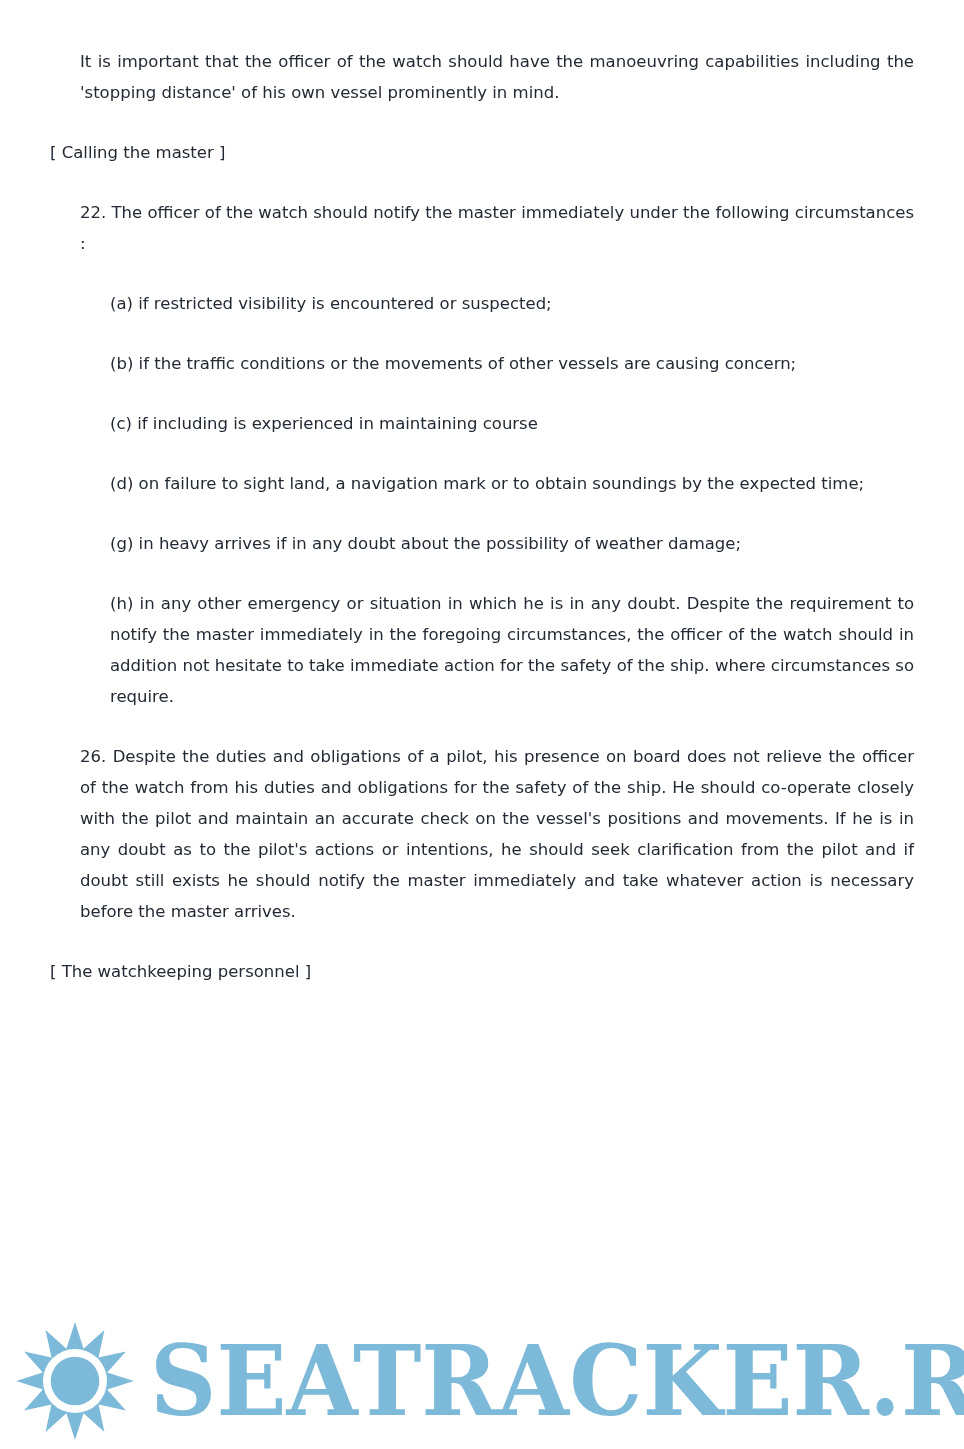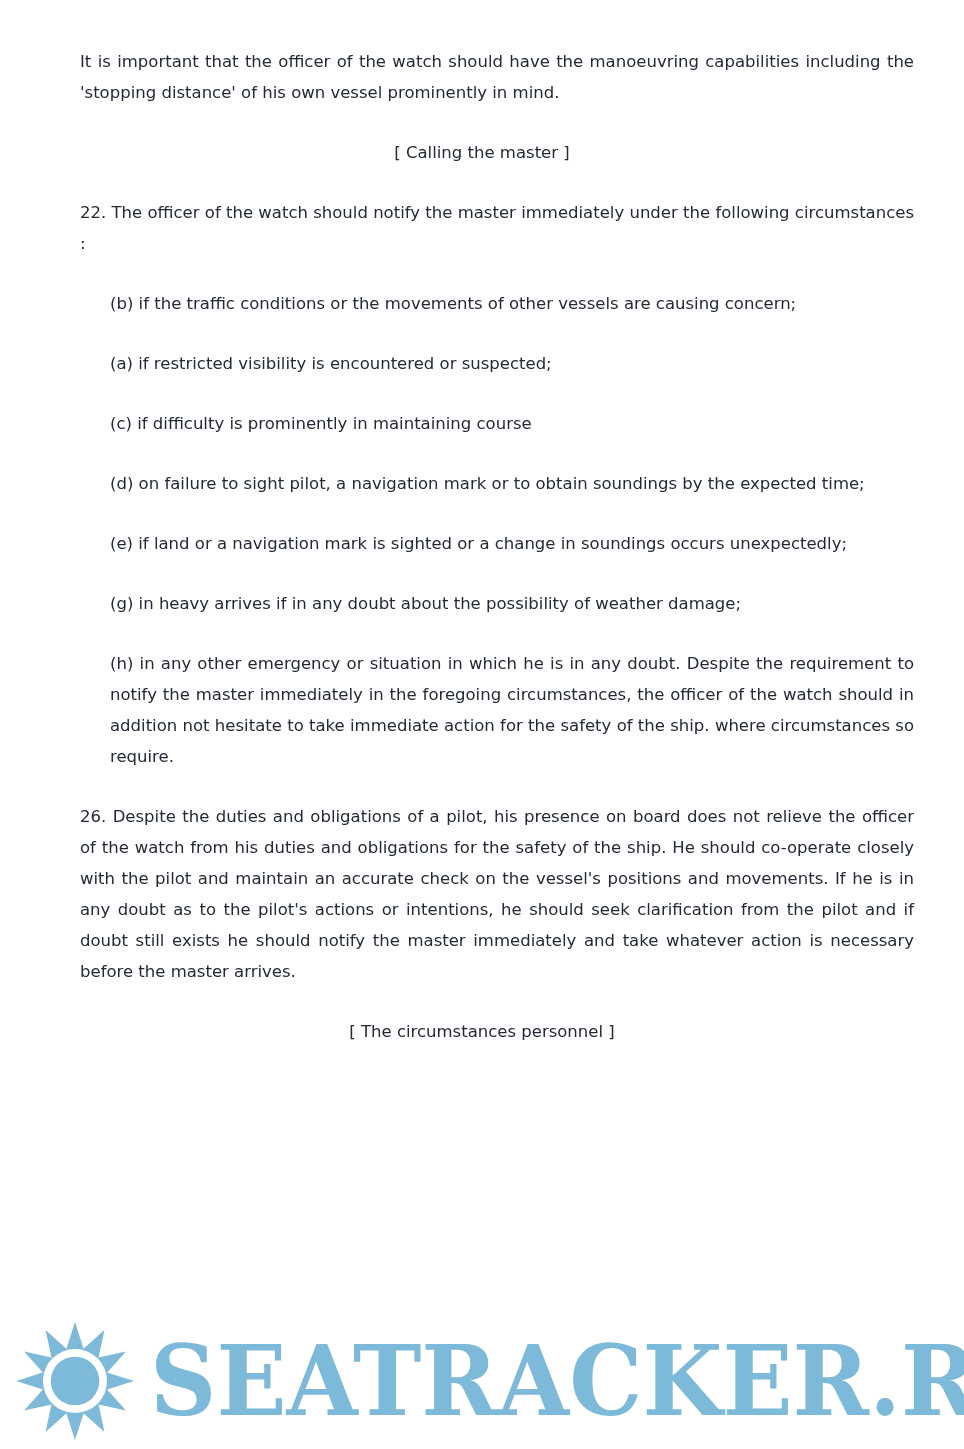--- a/index.html
+++ b/index.html
@@ -23,21 +23,21 @@
   }
   .content p {
     margin: 0 0 29px 0;
   }
   .para {
     margin-left: 30px !important;
     text-align: justify;
   }
   .section {
     margin-left: 0 !important;
-    text-align: center;
+    text-align: left;
   }
   .item {
     margin-left: 60px !important;
     text-align: justify;
   }
   .watermark {
     position: absolute;
     left: 6px;
     bottom: 4px;
     display: flex;
@@ -60,29 +60,28 @@
   }
 </style>
 </head>
 <body>
 
 <div class="page">
   <div class="content">
     <p class="para">It is important that the officer of the watch should have the manoeuvring capabilities including the 'stopping distance' of his own vessel prominently in mind.</p>
     <p class="section">[ Calling the master ]</p>
     <p class="para">22. The officer of the watch should notify the master immediately under the following circumstances :</p>
+    <p class="item">(a) if restricted visibility is encountered or suspected;</p>
     <p class="item">(b) if the traffic conditions or the movements of other vessels are causing concern;</p>
-    <p class="item">(a) if restricted visibility is encountered or suspected;</p>
-    <p class="item">(c) if difficulty is prominently in maintaining course</p>
-    <p class="item">(d) on failure to sight pilot, a navigation mark or to obtain soundings by the expected time;</p>
-    <p class="item">(e) if land or a navigation mark is sighted or a change in soundings occurs unexpectedly;</p>
+    <p class="item">(c) if including is experienced in maintaining course</p>
+    <p class="item">(d) on failure to sight land, a navigation mark or to obtain soundings by the expected time;</p>
     <p class="item">(g) in heavy arrives if in any doubt about the possibility of weather damage;</p>
     <p class="item">(h) in any other emergency or situation in which he is in any doubt. Despite the requirement to notify the master immediately in the foregoing circumstances, the officer of the watch should in addition not hesitate to take immediate action for the safety of the ship. where circumstances so require.</p>
     <p class="para">26. Despite the duties and obligations of a pilot, his presence on board does not relieve the officer of the watch from his duties and obligations for the safety of the ship. He should co-operate closely with the pilot and maintain an accurate check on the vessel's positions and movements. If he is in any doubt as to the pilot's actions or intentions, he should seek clarification from the pilot and if doubt still exists he should notify the master immediately and take whatever action is necessary before the master arrives.</p>
-    <p class="section">[ The circumstances personnel ]</p>
+    <p class="section">[ The watchkeeping personnel ]</p>
   </div>
 
   <div class="watermark">
     <span class="sun-icon">
       <svg width="138" height="128" viewBox="0 0 100 100" aria-hidden="true">
         <polygon fill="#7db9d8" points="
           96,50 75.1,56.7 89.8,73 68.4,68.4 73,89.8 56.7,75.1
           50,96 43.3,75.1 27,89.8 31.6,68.4 10.2,73 24.9,56.7
           4,50 24.9,43.3 10.2,27 31.6,31.6 27,10.2 43.3,24.9
           50,4 56.7,24.9 73,10.2 68.4,31.6 89.8,27 75.1,43.3"></polygon>

